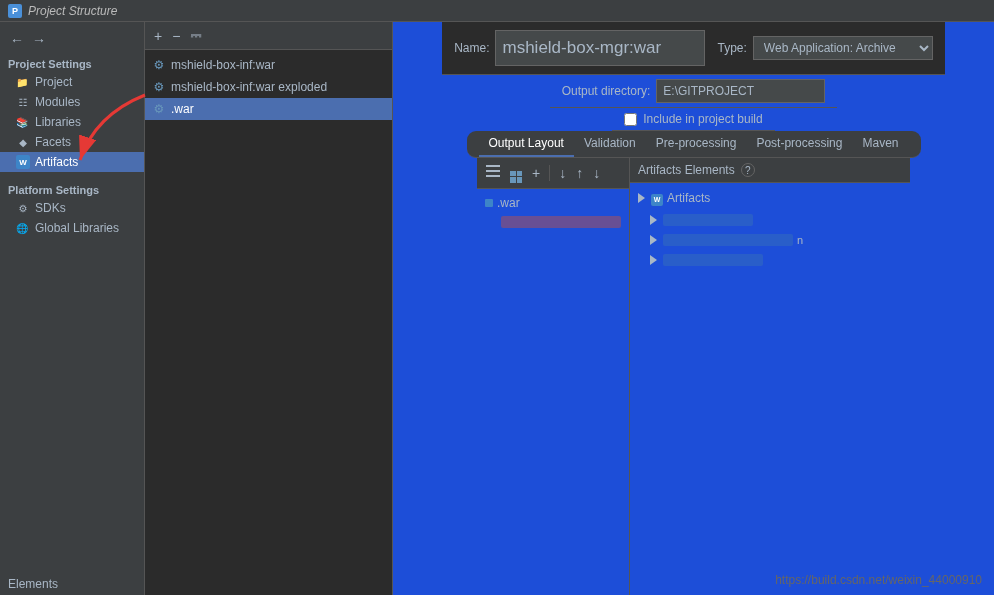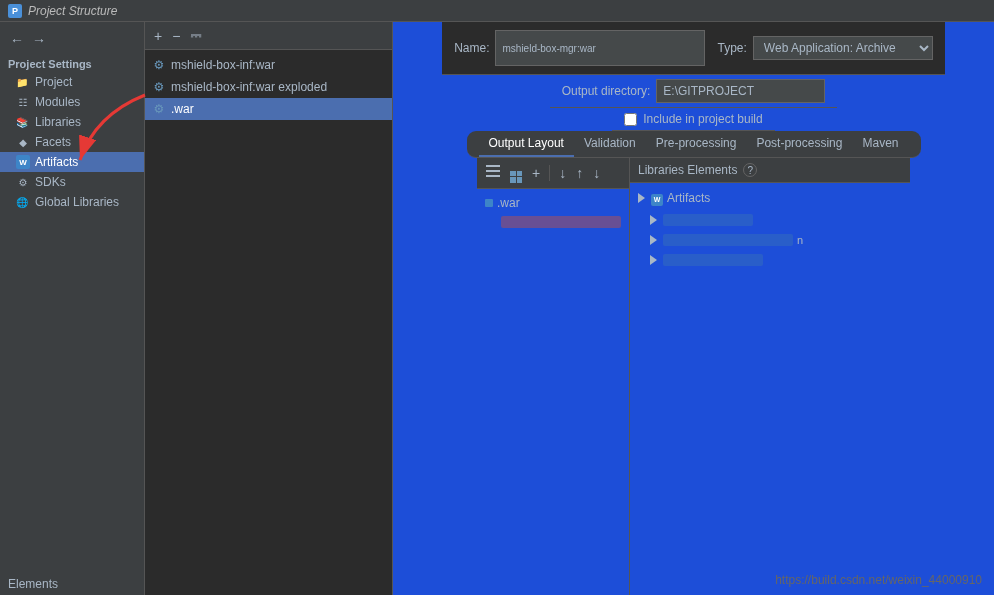--- a/index.html
+++ b/index.html
@@ -193,21 +193,21 @@
     .field-label {
       color: #a9b7c6;
       font-size: 12px;
     }
 
     .field-input {
       background: #45494a;
       border: 1px solid #646464;
       color: #a9b7c6;
       padding: 17px 6px;
-      font-size: 10px;
+      font-size: 17px;
       height: 24px;
       width: 210px;
       outline: none;
     }
 
     .field-select {
       background: #45494a;
       border: 1px solid #646464;
       color: #a9b7c6;
       padding: 2px 6px;
@@ -439,20 +439,21 @@
       <span class="nav-item-icon">◆</span>
       <span>Facets</span>
     </div>
     <div class="nav-item active">
       <span class="nav-item-icon">
         <div class="icon-box icon-blue" style="font-size:8px;">W</div>
       </span>
       <span>Artifacts</span>
     </div>
 
+    <div class="section-header" style="margin-top:8px;">Platform Settings</div>
 
     <div class="nav-item">
       <span class="nav-item-icon">⚙</span>
       <span>SDKs</span>
     </div>
     <div class="nav-item">
       <span class="nav-item-icon">🌐</span>
       <span>Global Libraries</span>
     </div>
 
@@ -564,21 +565,21 @@
           <div class="output-tree-item indent">
             <span>
               <span class="blurred-text" style="width:120px;height:12px;display:inline-block;background:rgba(180,80,80,0.5);">&nbsp;&nbsp;&nbsp;&nbsp;&nbsp;&nbsp;&nbsp;&nbsp;&nbsp;&nbsp;&nbsp;&nbsp;&nbsp;&nbsp;&nbsp;&nbsp;&nbsp;&nbsp;&nbsp;&nbsp;</span>
             </span>
           </div>
         </div>
       </div>
 
       <div class="output-right">
         <div class="available-header">
-          <span>Libraries Elements</span>
+          <span>Artifacts Elements</span>
           <span style="border:1px solid #646464;border-radius:50%;width:14px;height:14px;display:inline-flex;align-items:center;justify-content:center;font-size:10px;cursor:pointer;">?</span>
         </div>
 
         <div class="available-tree">
           <div class="avail-item">
             <span class="triangle"></span>
             <span style="margin-right:4px;">
               <div style="width:12px;height:12px;background:#3d85c8;border-radius:2px;display:inline-flex;align-items:center;justify-content:center;font-size:7px;color:white;font-weight:bold;">W</div>
             </span>
             <span>Artifacts</span>

